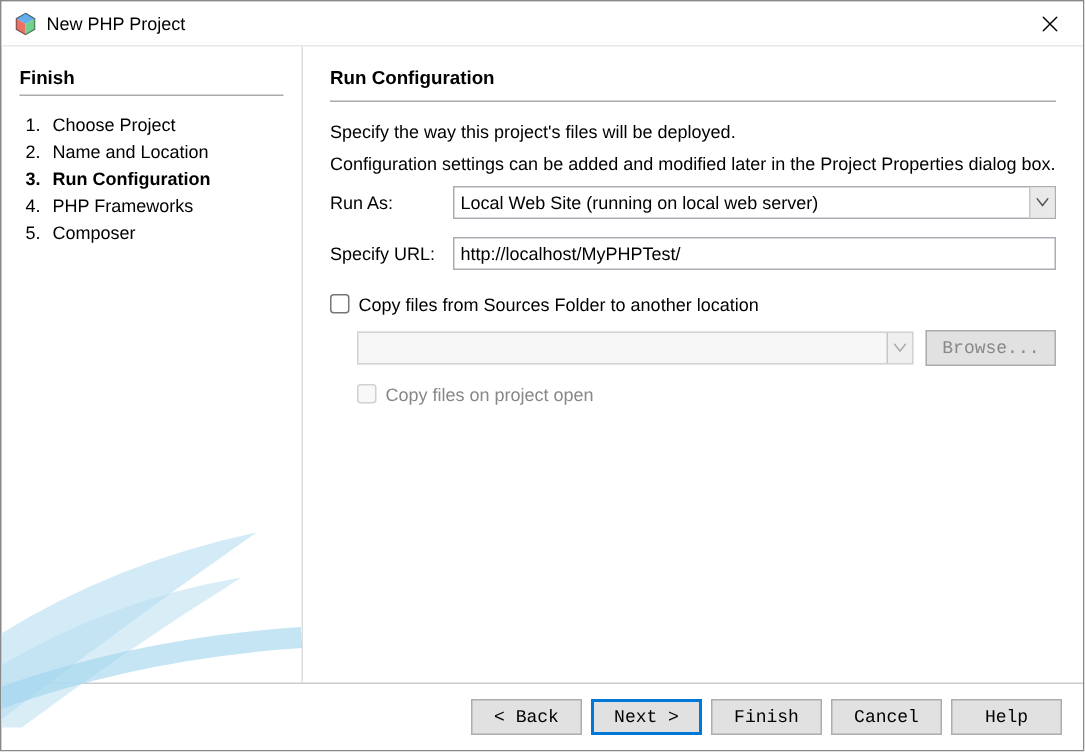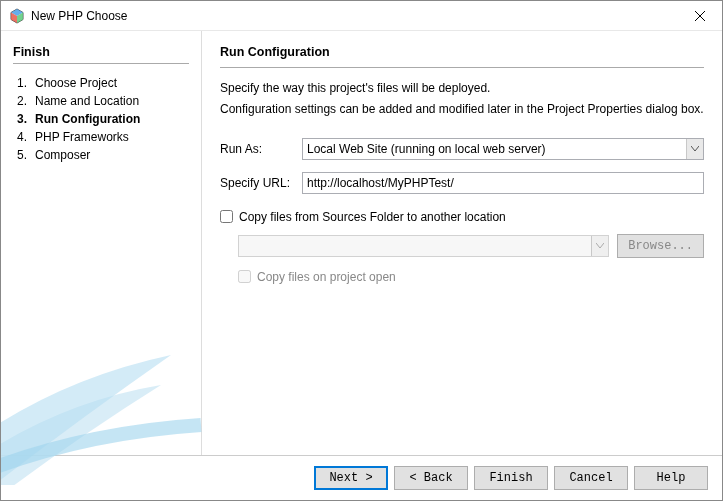--- a/index.html
+++ b/index.html
@@ -16,21 +16,21 @@
   .sidebar ol { list-style: none; margin: 0; padding: 0; }
   .sidebar li { padding: 2px 0 2px 0; display: flex; }
   .sidebar li .num { width: 22px; display: inline-block; padding-left: 4px; }
   .sidebar li.current { font-weight: bold; }
   .sidebar-swirl { position: absolute; left: -40px; bottom: -30px; width: 260px; height: 200px; pointer-events: none; }
   .divider-v { width: 1px; background: #ddd; }
   .main { flex: 1; padding: 14px 18px 10px 18px; display: flex; flex-direction: column; }
   .main h3 { margin: 0 0 4px 0; font-size: 12.5px; font-weight: bold; }
   .main hr { border: none; border-top: 1px solid #aaa; margin: 4px 0 10px 0; }
   .desc { margin: 2px 0; line-height: 1.4; }
-  .form { margin-top: 18px; }
+  .form { margin-top: 4px; }
   .form-row { display: flex; align-items: center; margin-bottom: 12px; }
   .form-row label.lbl { width: 82px; }
   .form-row .field { flex: 1; }
   select, input[type=text] { width: 100%; height: 22px; border: 1px solid #abadb3; padding: 0 4px; font-family: inherit; font-size: 12px; background: #fff; }
   select { appearance: none; -webkit-appearance: none; background: #fff; padding-right: 18px; }
   .select-wrap { position: relative; flex: 1; }
   .select-wrap .chev { position: absolute; right: 1px; top: 1px; width: 17px; height: 20px; display: flex; align-items: center; justify-content: center; background: #e9e9e9; border-left: 1px solid #c8c8c8; pointer-events: none; }
   .chk-row { display: flex; align-items: center; margin-top: 16px; margin-bottom: 10px; }
   .chk-row input { margin: 0 6px 0 0; width: 13px; height: 13px; }
   .subgroup { margin-left: 18px; color: #888; }
@@ -51,21 +51,21 @@
 <div class="window">
   <div class="titlebar">
     <span class="icon app-icon">
       <svg width="16" height="16" viewBox="0 0 16 16">
         <polygon points="8,1 14,4.5 14,11.5 8,15 2,11.5 2,4.5" fill="none" stroke="#555" stroke-width="1"></polygon>
         <polygon points="8,1 14,4.5 8,8 2,4.5" fill="#4aa0e8" opacity="0.85"></polygon>
         <polygon points="2,4.5 8,8 8,15 2,11.5" fill="#e85a4a" opacity="0.85"></polygon>
         <polygon points="14,4.5 14,11.5 8,15 8,8" fill="#5ac97a" opacity="0.85"></polygon>
       </svg>
     </span>
-    <span class="title">New PHP Choose</span>
+    <span class="title">New PHP Project</span>
     <div class="close">
       <svg width="10" height="10" viewBox="0 0 10 10">
           <line x1="0" y1="0" x2="10" y2="10" stroke="#000" stroke-width="1"></line>
           <line x1="10" y1="0" x2="0" y2="10" stroke="#000" stroke-width="1"></line>
         </svg>
     </div>
   </div>
 
   <div class="body">
     <div class="sidebar">
@@ -148,19 +148,19 @@
           <div class="chk-row">
             <input type="checkbox" disabled="" style="">
             <label>Copy files on project open</label>
           </div>
         </div>
       </div>
     </div>
   </div>
 
   <div class="footer">
+    <button class="btn">&lt; Back</button>
     <button class="btn default">Next &gt;</button>
-    <button class="btn">&lt; Back</button>
     <button class="btn">Finish</button>
     <button class="btn">Cancel</button>
     <button class="btn">Help</button>
   </div>
 </div>
 
 </body></html>

